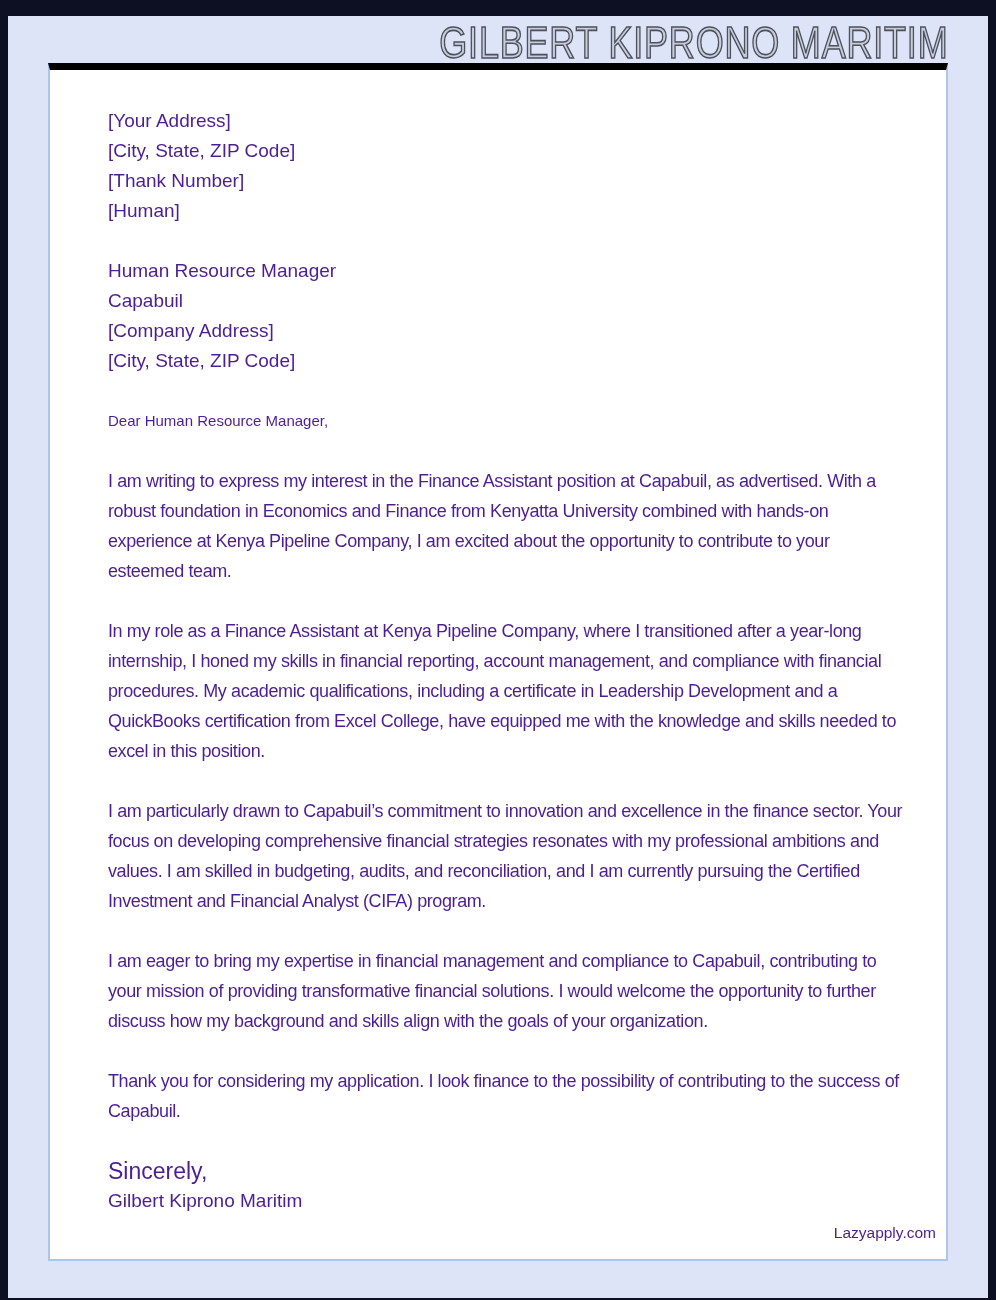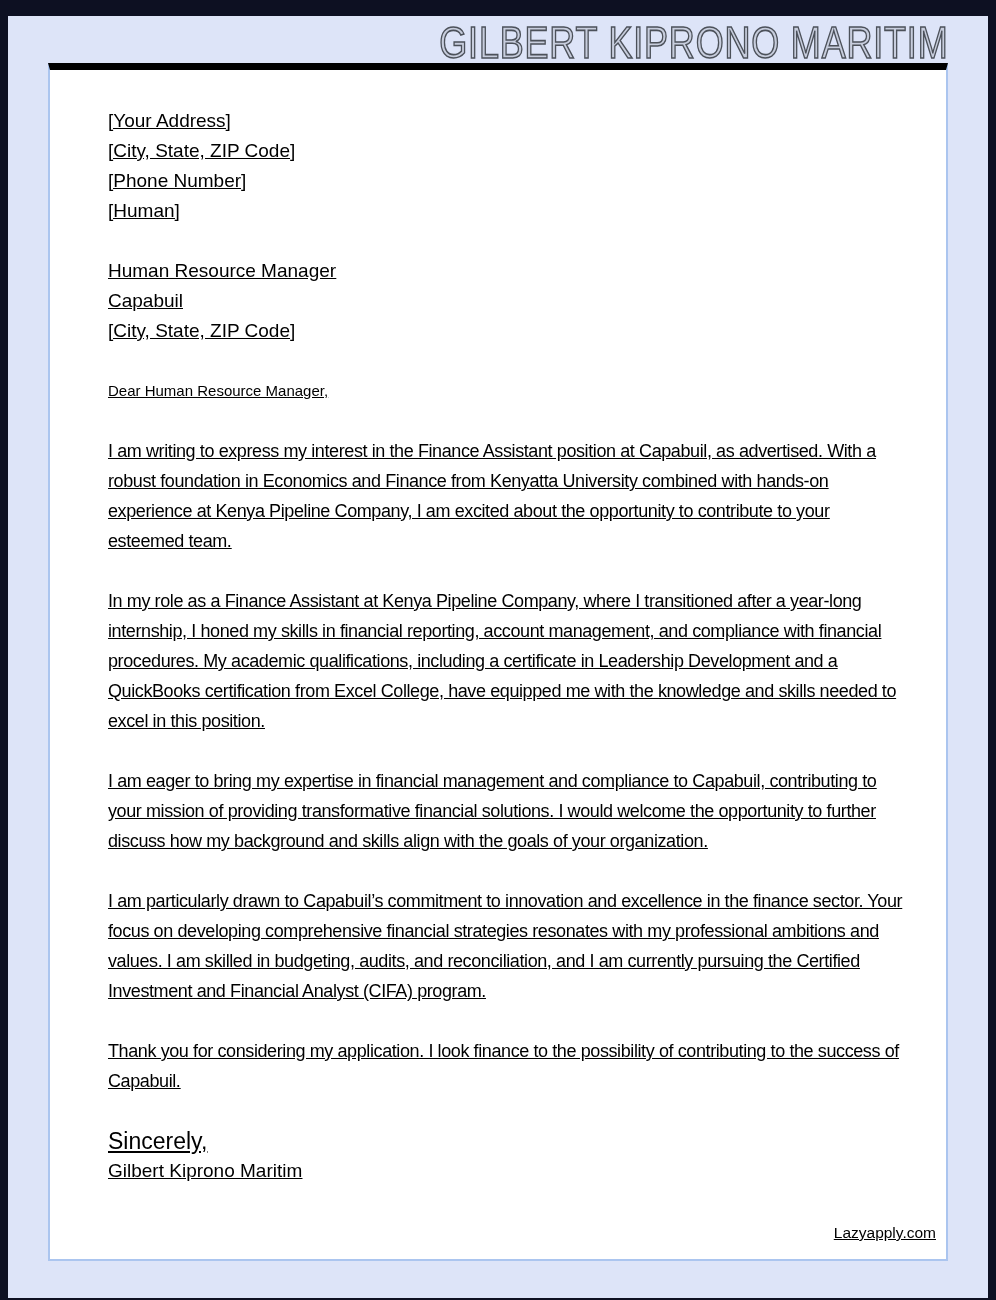--- a/index.html
+++ b/index.html
@@ -45,22 +45,21 @@
     height: 1198px;
     background: #ffffff;
     border-top: 7px solid #000000;
     border-left: 2px solid #abc5ef;
     border-right: 2px solid #abc5ef;
     border-bottom: 2px solid #abc5ef;
     padding: 36px 50px 0 58px;
     overflow: visible;
   }
   .page, .page p, .page div {
-    color: #000000;
-    text-decoration: underline;
+    color: #4c1d95;
   }
   .address-block div {
     font-size: 19px;
     line-height: 30px;
   }
   .recipient { margin-top: 30px; }
   .salutation {
     margin-top: 30px;
     font-size: 15px;
     line-height: 30px;
@@ -95,36 +94,37 @@
 <div class="outer">
   <div class="canvas">
 
     <div class="header-title">GILBERT KIPRONO MARITIM</div>
 
     <div class="page">
 
       <div class="address-block">
         <div>[Your Address]</div>
         <div>[City, State, ZIP Code]</div>
-        <div>[Phone Number]</div>
+        <div>[Thank Number]</div>
         <div>[Human]</div>
       </div>
 
       <div class="address-block recipient">
         <div>Human Resource Manager</div>
         <div>Capabuil</div>
+        <div>[Company Address]</div>
         <div>[City, State, ZIP Code]</div>
       </div>
 
       <p class="salutation">Dear Human Resource Manager,</p>
 
       <p class="para">I am writing to express my interest in the Finance Assistant position at Capabuil, as advertised. With a robust foundation in Economics and Finance from Kenyatta University combined with hands-on experience at Kenya Pipeline Company, I am excited about the opportunity to contribute to your esteemed team.</p>
       <p class="para">In my role as a Finance Assistant at Kenya Pipeline Company, where I transitioned after a year-long internship, I honed my skills in financial reporting, account management, and compliance with financial procedures. My academic qualifications, including a certificate in Leadership Development and a QuickBooks certification from Excel College, have equipped me with the knowledge and skills needed to excel in this position.</p>
+      <p class="para">I am particularly drawn to Capabuil’s commitment to innovation and excellence in the finance sector. Your focus on developing comprehensive financial strategies resonates with my professional ambitions and values. I am skilled in budgeting, audits, and reconciliation, and I am currently pursuing the Certified Investment and Financial Analyst (CIFA) program.</p>
       <p class="para">I am eager to bring my expertise in financial management and compliance to Capabuil, contributing to your mission of providing transformative financial solutions. I would welcome the opportunity to further discuss how my background and skills align with the goals of your organization.</p>
-      <p class="para">I am particularly drawn to Capabuil’s commitment to innovation and excellence in the finance sector. Your focus on developing comprehensive financial strategies resonates with my professional ambitions and values. I am skilled in budgeting, audits, and reconciliation, and I am currently pursuing the Certified Investment and Financial Analyst (CIFA) program.</p>
       <p class="para">Thank you for considering my application. I look finance to the possibility of contributing to the success of Capabuil.</p>
 
       <p class="closing">Sincerely,</p>
       <p class="signature">Gilbert Kiprono Maritim</p>
 
       <div class="watermark">Lazyapply.com</div>
     </div>
 
   </div>
 </div>

